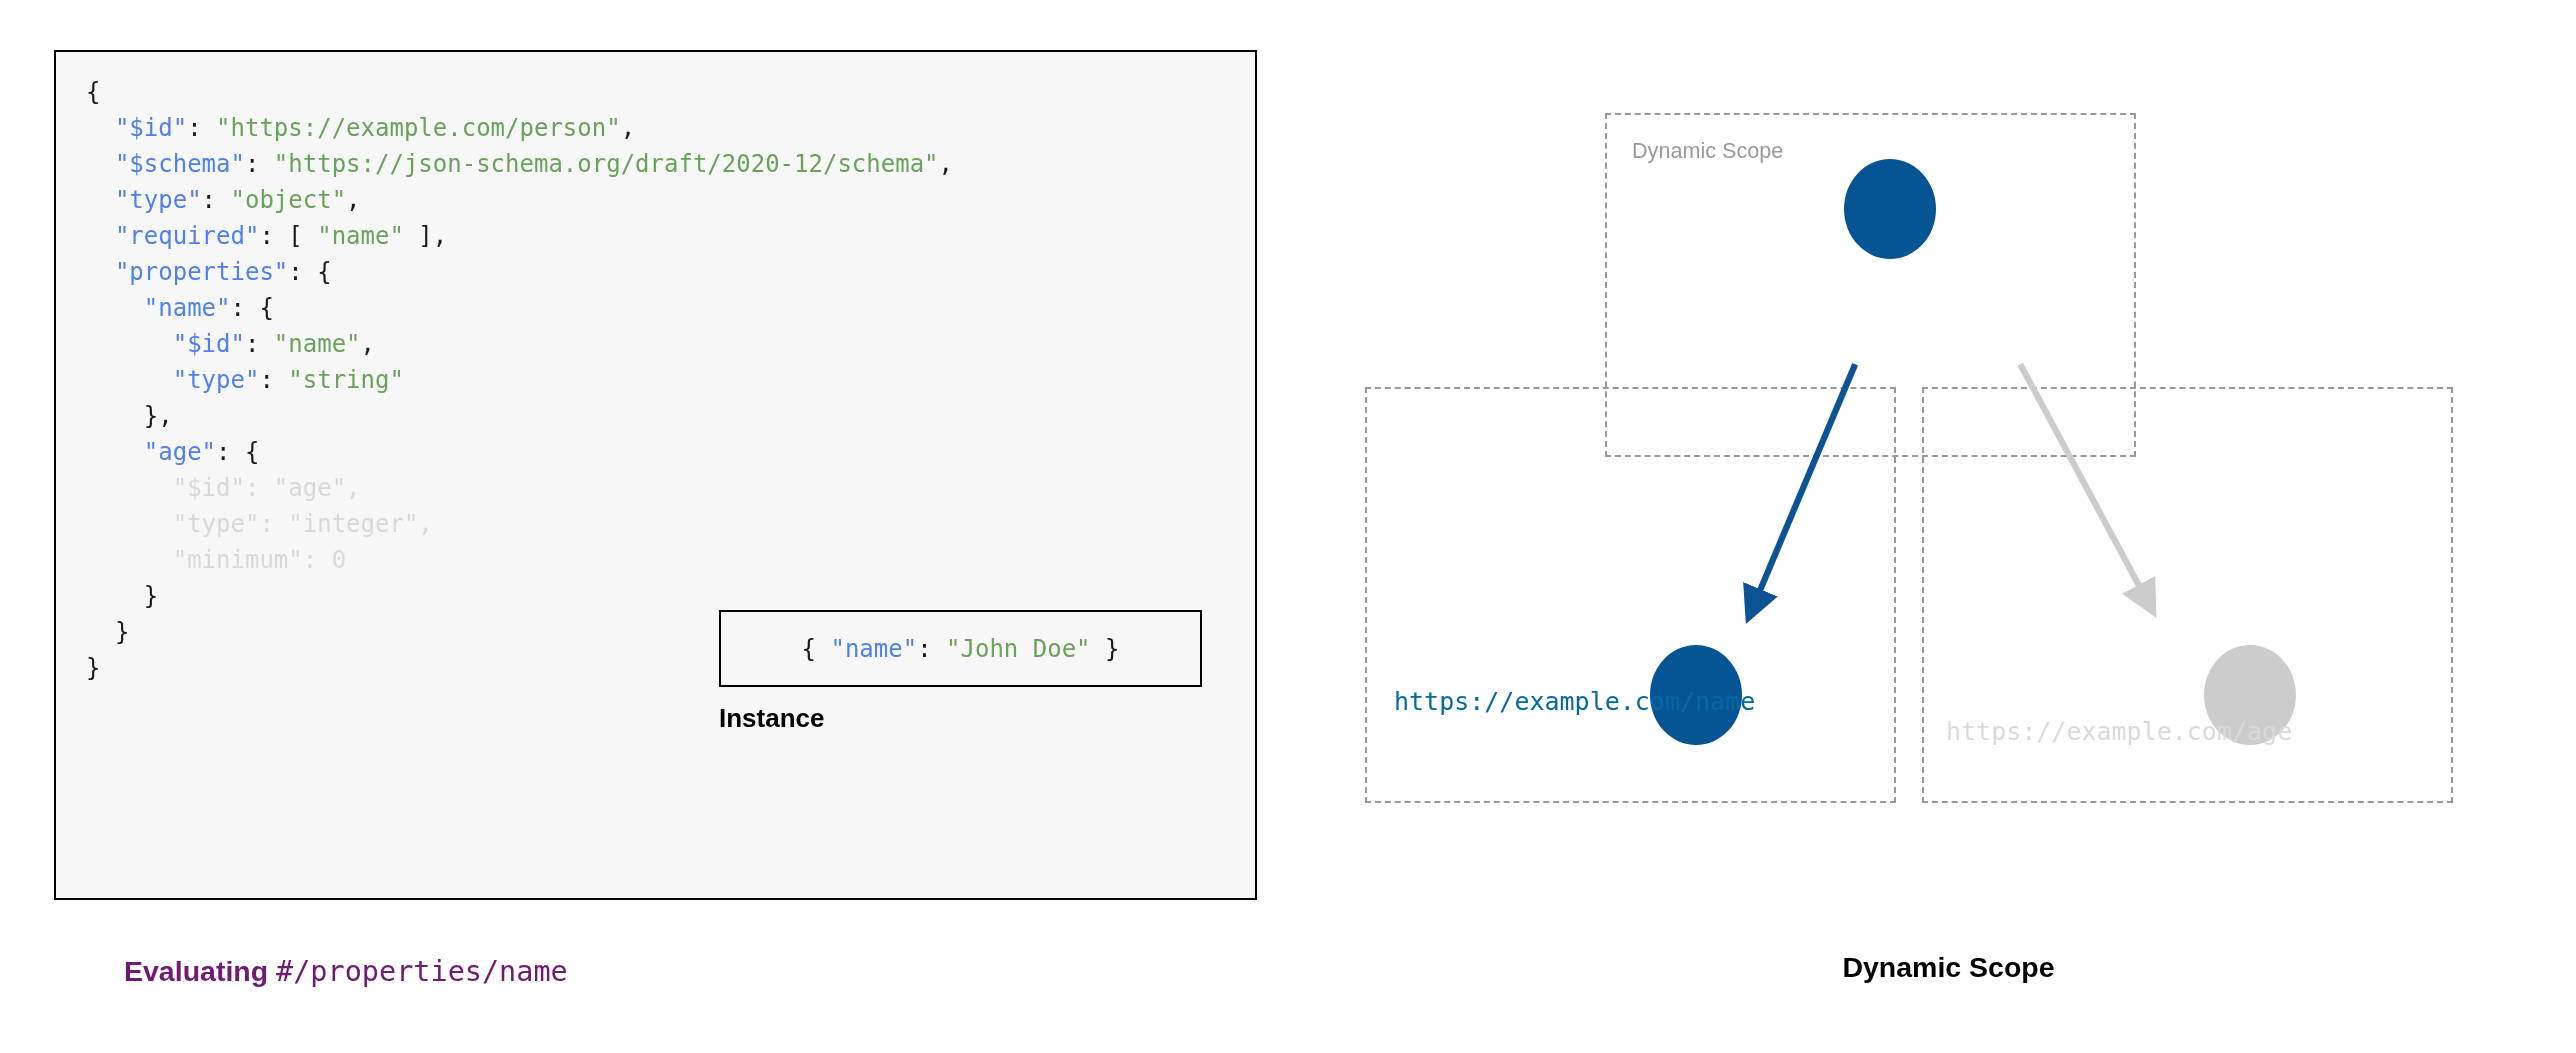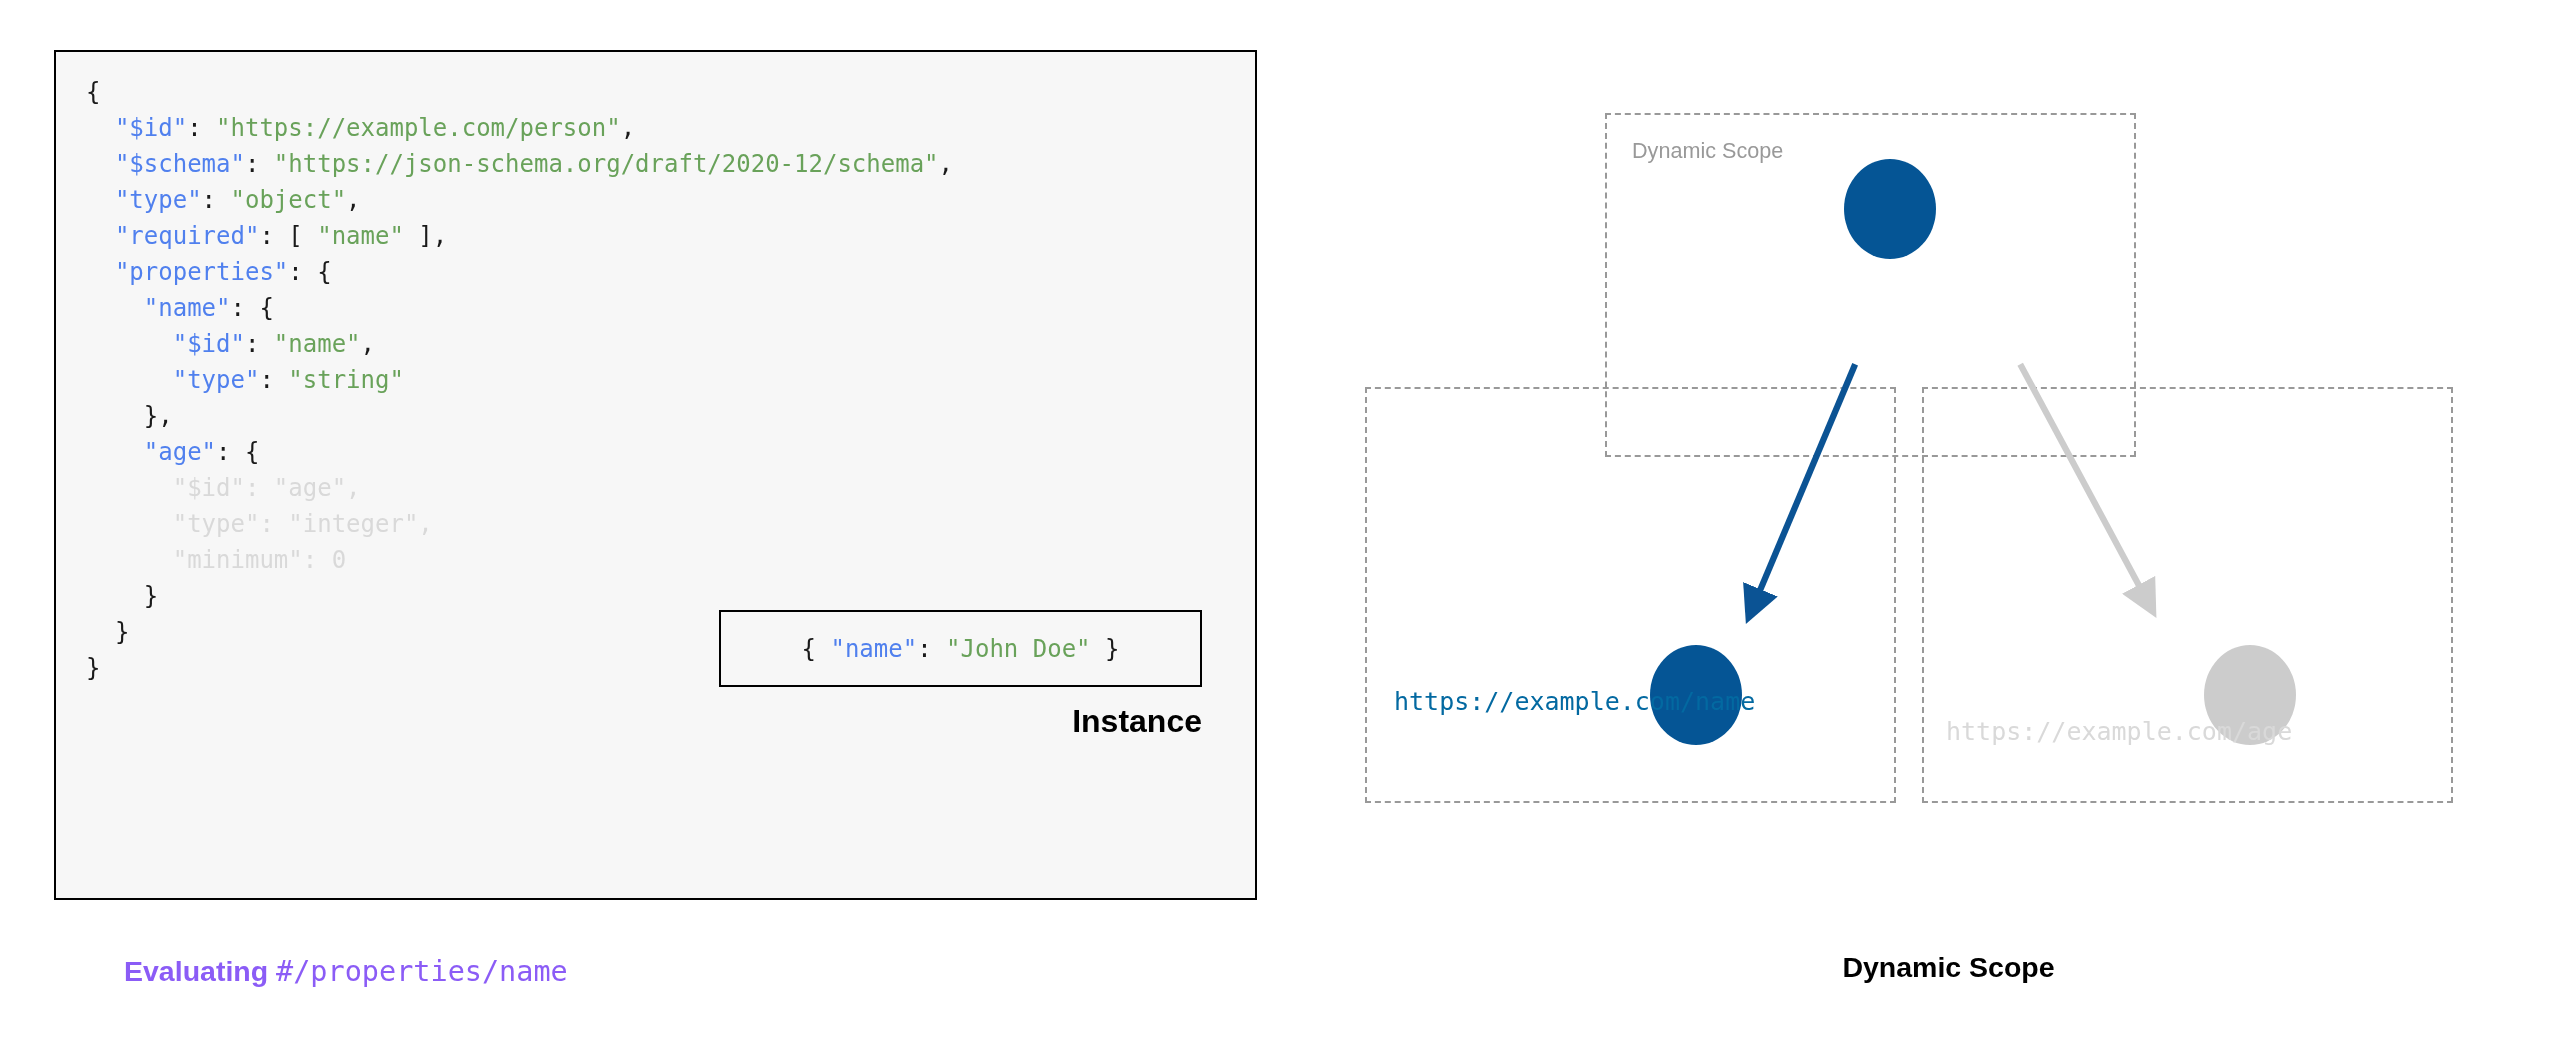--- a/index.html
+++ b/index.html
@@ -59,31 +59,31 @@
   #instance-code {
     font-family: "DejaVu Sans Mono", "Liberation Mono", monospace;
     font-size: 24px;
     white-space: pre;
     color: #1a1a1a;
   }
   #instance-caption {
     position: absolute;
     left: 719px; top: 703px;
     width: 483px;
-    text-align: right;
-    font-size: 32px;
+    text-align: left;
+    font-size: 26px;
     font-weight: bold;
     color: #000000;
   }
 
   #left-caption {
     position: absolute;
     left: 124px; top: 955px;
     font-size: 28.5px;
-    color: #8b5cf6;
+    color: #701a75;
     white-space: pre;
   }
   #left-caption .cap-bold {
     font-family: "Liberation Sans", sans-serif;
     font-weight: bold;
   }
   #left-caption .cap-mono {
     font-family: "DejaVu Sans Mono", "Liberation Mono", monospace;
     font-weight: normal;
   }

